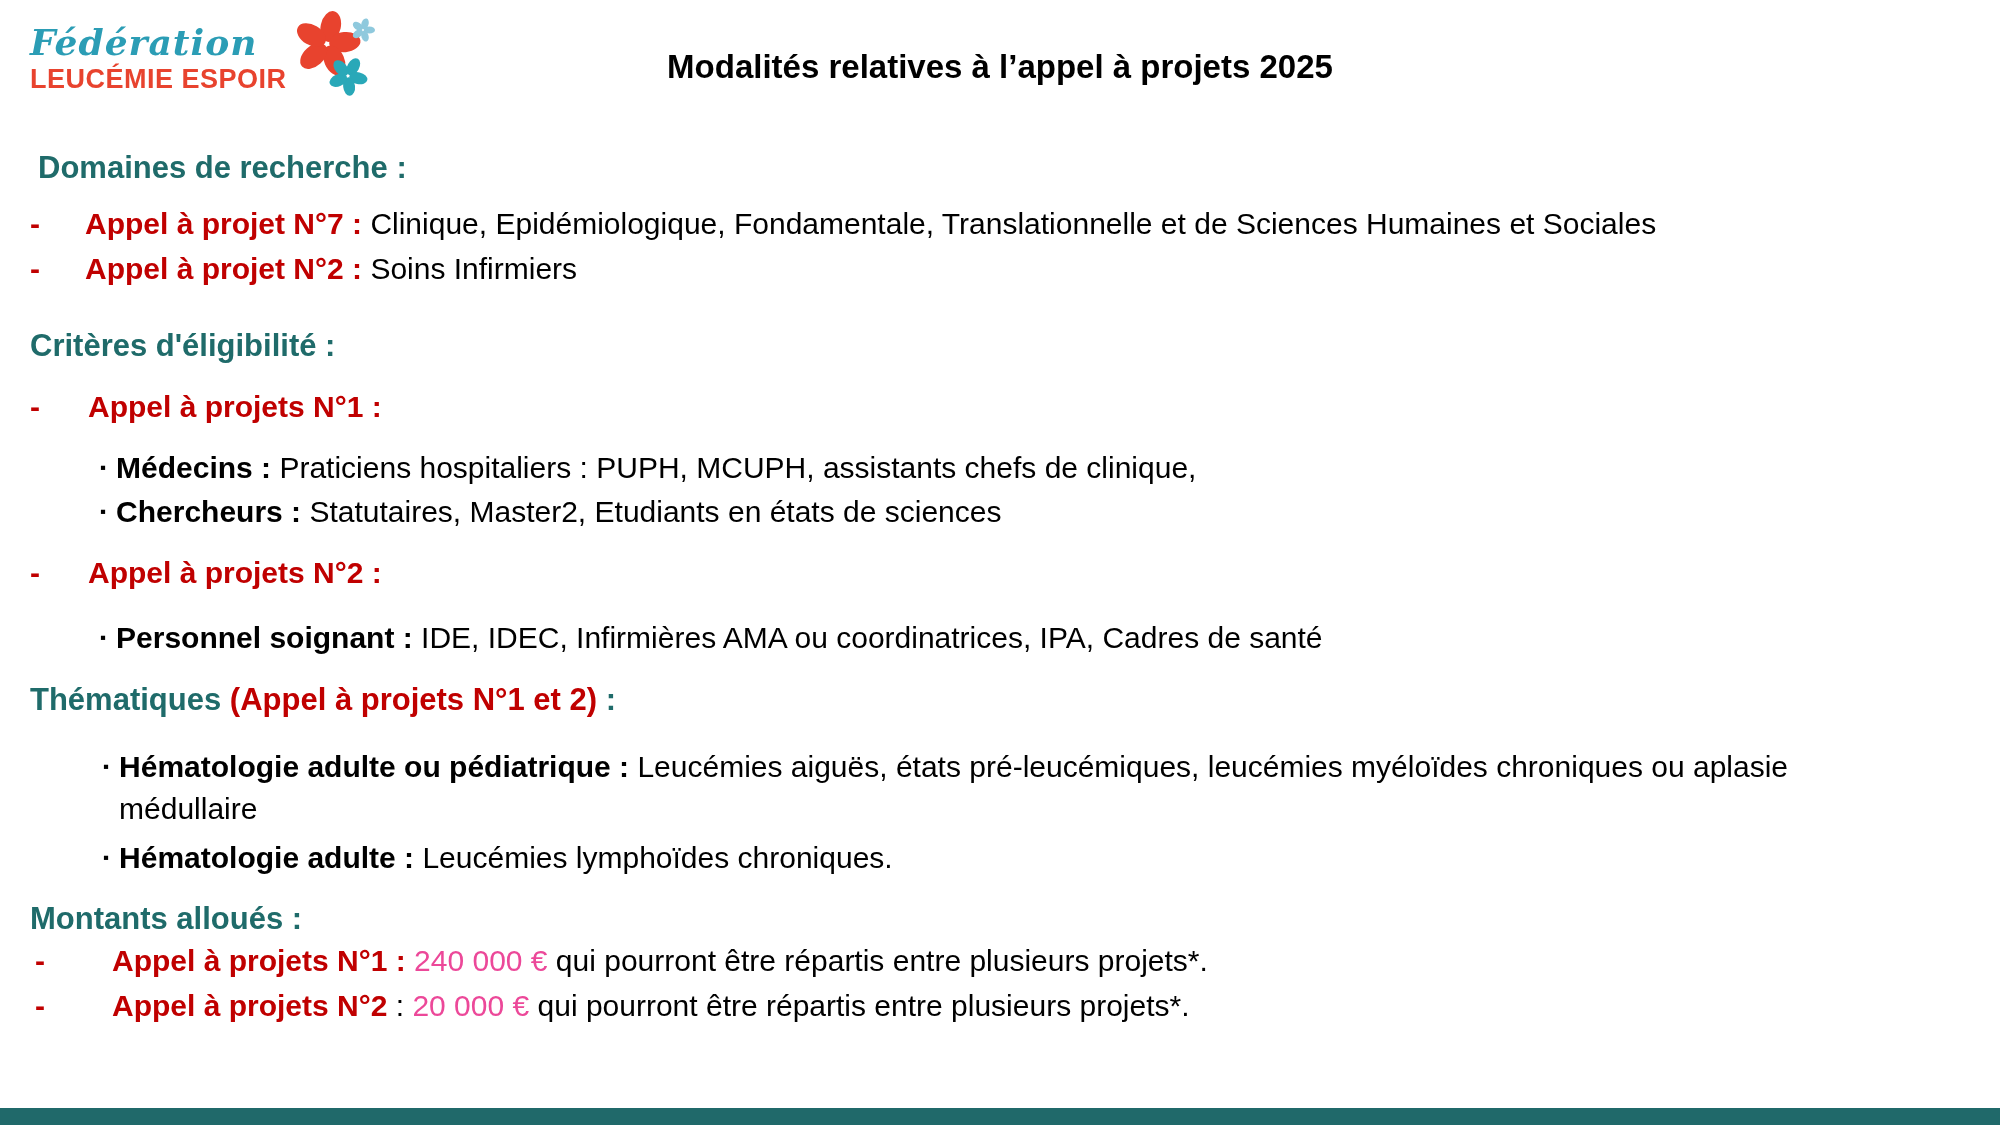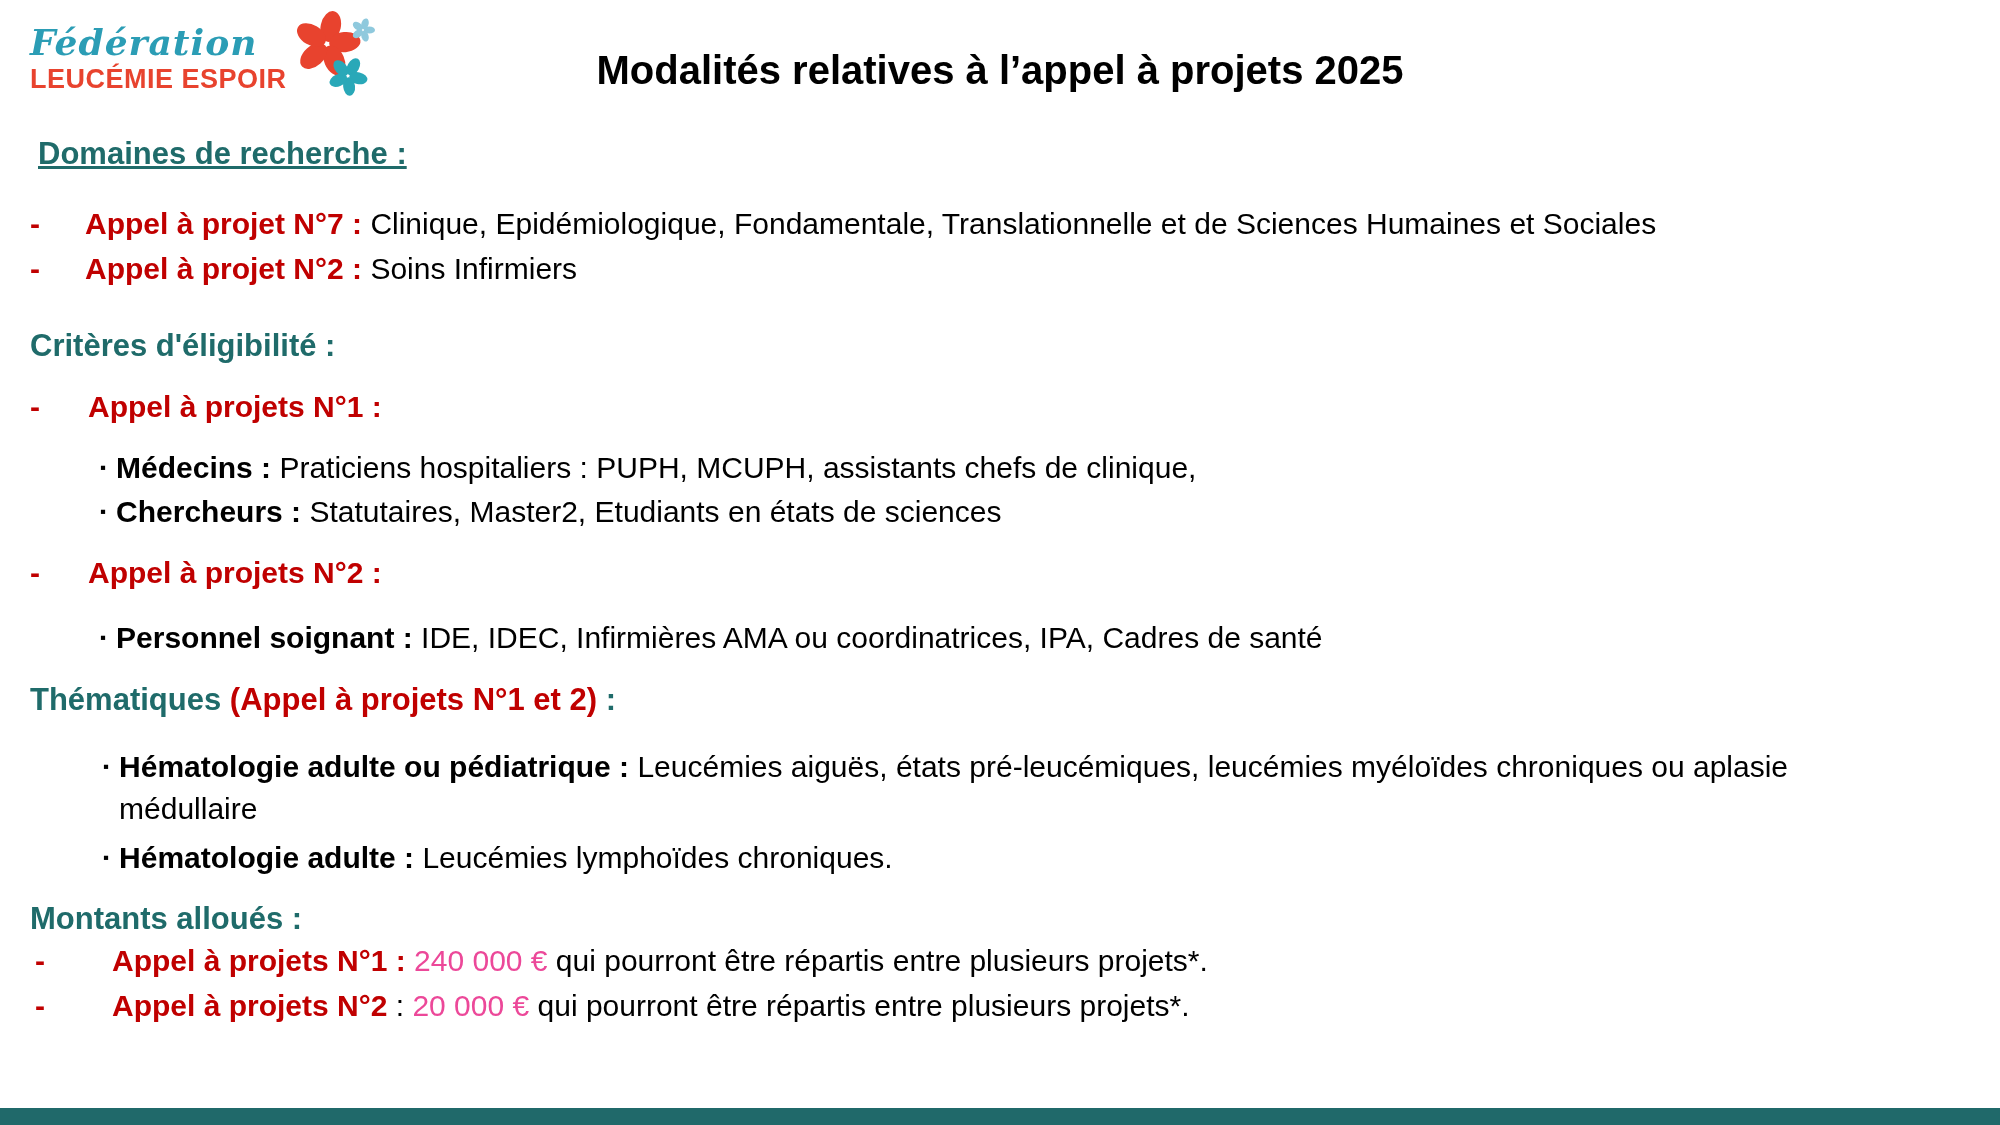--- a/index.html
+++ b/index.html
@@ -20,21 +20,21 @@
     padding-top:14px;
   }
   .logo-caps{
     font-size:27px;font-weight:bold;color:#E8432E;
     letter-spacing:0.5px;line-height:30px;margin-top:2px;
   }
   .logo-flower{margin-left:4px;margin-top:2px;}
   
   .title{
     position:absolute;top:48px;left:0;width:2000px;
-    text-align:center;font-size:40px;font-weight:bold;color:#000;
+    text-align:center;font-size:33px;font-weight:bold;color:#000;
     letter-spacing:0px;
   }
   
   .line{position:absolute;font-size:30px;color:#000;white-space:nowrap;}
   .heading{font-weight:bold;color:#1F6B6A;font-size:31px;}
   .red{color:#C00000;font-weight:bold;}
   .teal{color:#1F6B6A;font-weight:bold;}
   .dash{
     position:absolute;left:30px;color:#C00000;font-weight:bold;font-size:30px;
   }
@@ -83,21 +83,21 @@
         </defs>
         <use href="#flw" fill="#E8432E" transform="translate(36,34) scale(1.12) rotate(12)"></use>
         <use href="#flw" fill="#29A8B8" transform="translate(57,66) scale(0.66) rotate(30)"></use>
         <use href="#flw" fill="#8FC9DD" transform="translate(72,20) scale(0.40) rotate(18)"></use>
       </svg>
     </span>
   </div>
 
   <div class="title">Modalités relatives à l’appel à projets 2025</div>
 
-  <div class="line heading" style="top:136px;left:38px;text-decoration:underline;">Domaines de recherche :</div>
+  <div class="line heading" style="top:150px;left:38px;">Domaines de recherche :</div>
 
   <span class="dash" style="top:207px;">-</span>
   <div class="line" style="top:207px;left:85px;">
     <span class="lbl">Appel à projet N°7 : </span><span>Clinique, Epidémiologique, Fondamentale, Translationnelle et de Sciences Humaines et Sociales</span>
   </div>
 
   <span class="dash" style="top:252px;">-</span>
   <div class="line" style="top:252px;left:85px;">
     <span class="lbl">Appel à projet N°2 : </span><span>Soins Infirmiers</span>
   </div>

